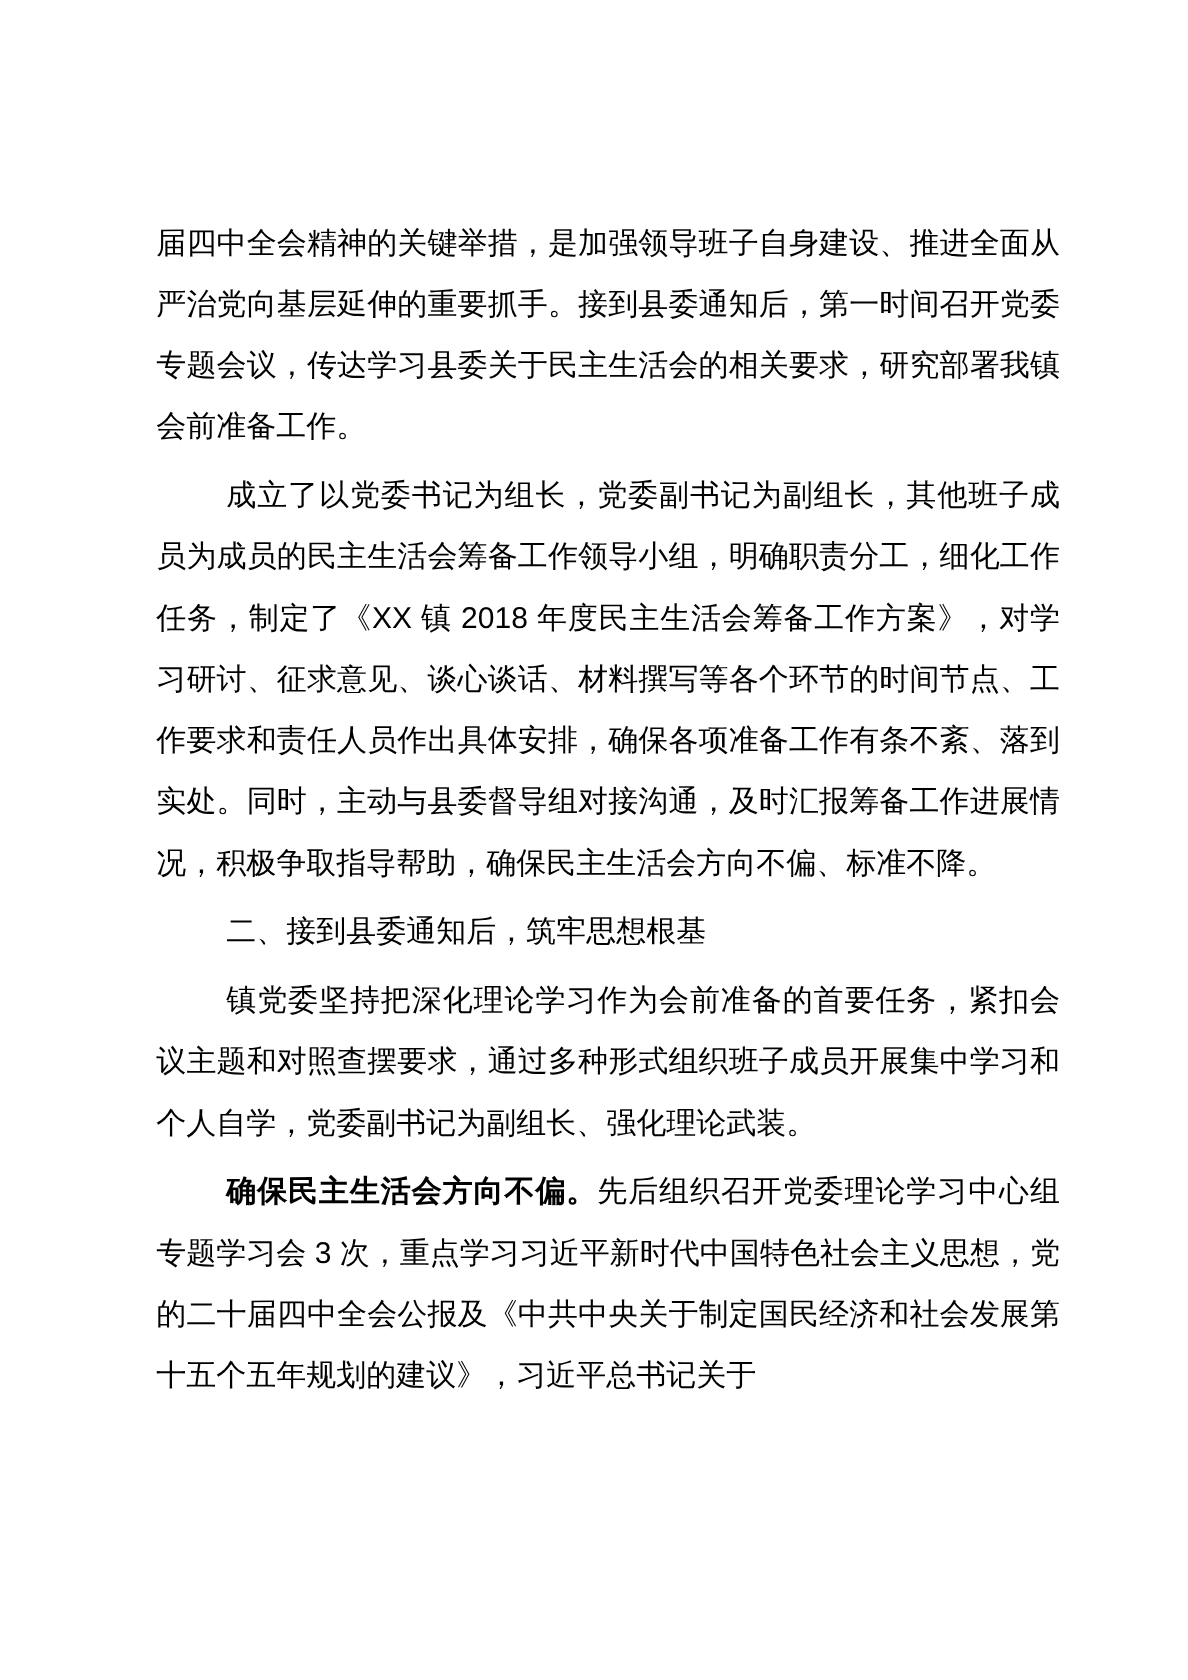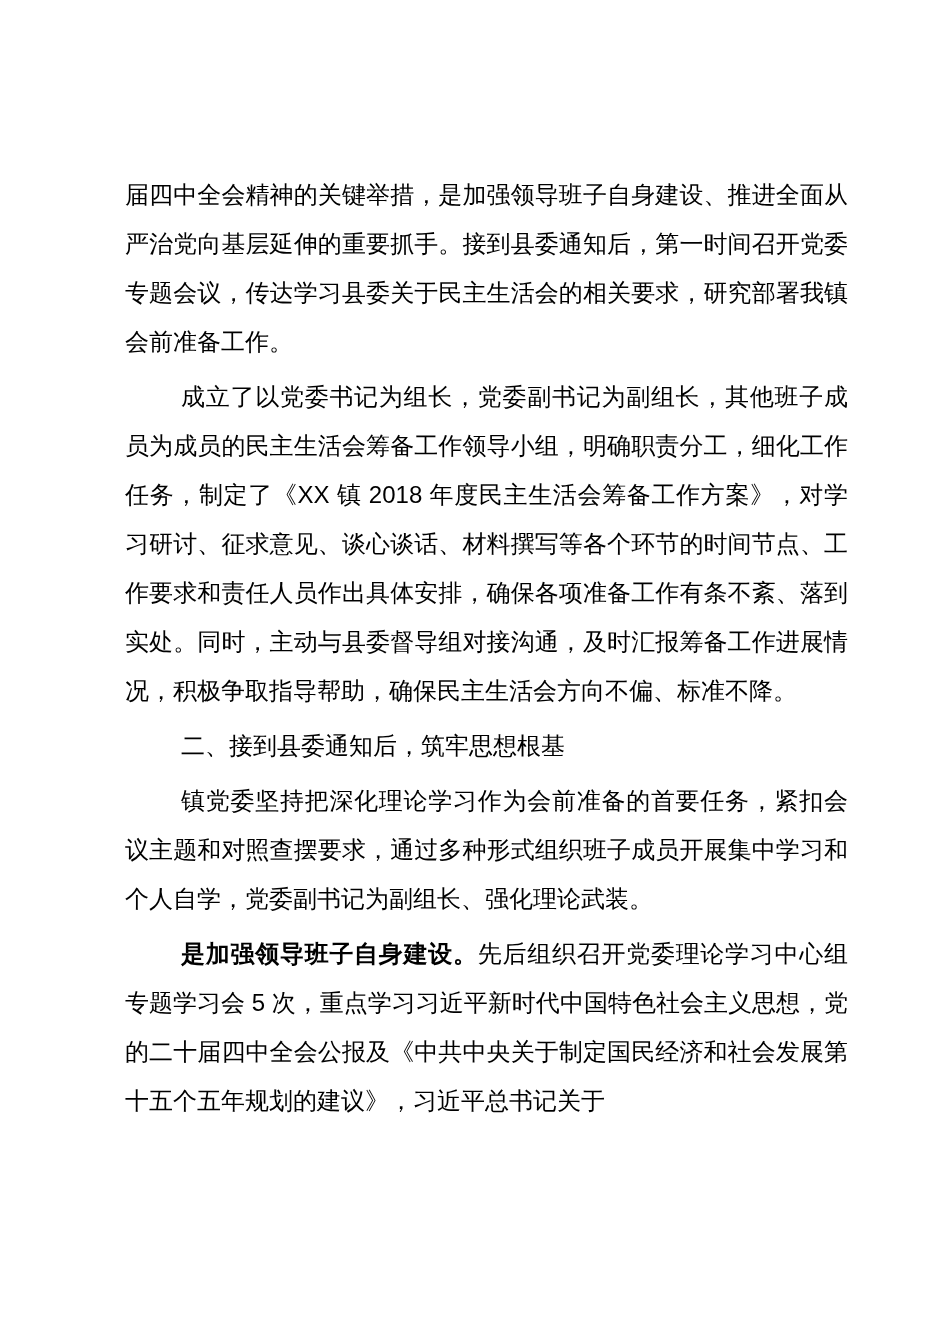--- a/index.html
+++ b/index.html
@@ -54,15 +54,15 @@
 </style>
 </head>
 <body>
 
 <div class="page">
   <div class="doc-body" id="doc-body">
       <p class="para"><span class="run">届四中全会精神的关键举措，是加强领导班子自身建设、推进全面从严治党向基层延伸的重要抓手。接到县委通知后，第一时间召开党委专题会议，传达学习县委关于民主生活会的相关要求，研究部署我镇会前准备工作。</span></p>
       <p class="para indent"><span class="run">成立了以党委书记为组长，党委副书记为副组长，其他班子成员为成员的民主生活会筹备工作领导小组，明确职责分工，细化工作任务，制定了《XX 镇 2018 年度民主生活会筹备工作方案》，对学习研讨、征求意见、谈心谈话、材料撰写等各个环节的时间节点、工作要求和责任人员作出具体安排，确保各项准备工作有条不紊、落到实处。同时，主动与县委督导组对接沟通，及时汇报筹备工作进展情况，积极争取指导帮助，确保民主生活会方向不偏、标准不降。</span></p>
       <p class="para indent heading"><span class="run">二、接到县委通知后，筑牢思想根基</span></p>
       <p class="para indent"><span class="run">镇党委坚持把深化理论学习作为会前准备的首要任务，紧扣会议主题和对照查摆要求，通过多种形式组织班子成员开展集中学习和个人自学，党委副书记为副组长、强化理论武装。</span></p>
-      <p class="para indent"><span class="run bold">是加强领导班子自身建设。</span><span class="run">先后组织召开党委理论学习中心组专题学习会 5 次，重点学习习近平新时代中国特色社会主义思想，党的二十届四中全会公报及《中共中央关于制定国民经济和社会发展第十五个五年规划的建议》，习近平总书记关于</span></p>
+      <p class="para indent"><span class="run bold">确保民主生活会方向不偏。</span><span class="run">先后组织召开党委理论学习中心组专题学习会 3 次，重点学习习近平新时代中国特色社会主义思想，党的二十届四中全会公报及《中共中央关于制定国民经济和社会发展第十五个五年规划的建议》，习近平总书记关于</span></p>
     </div>
 </div>
 
 </body></html>

